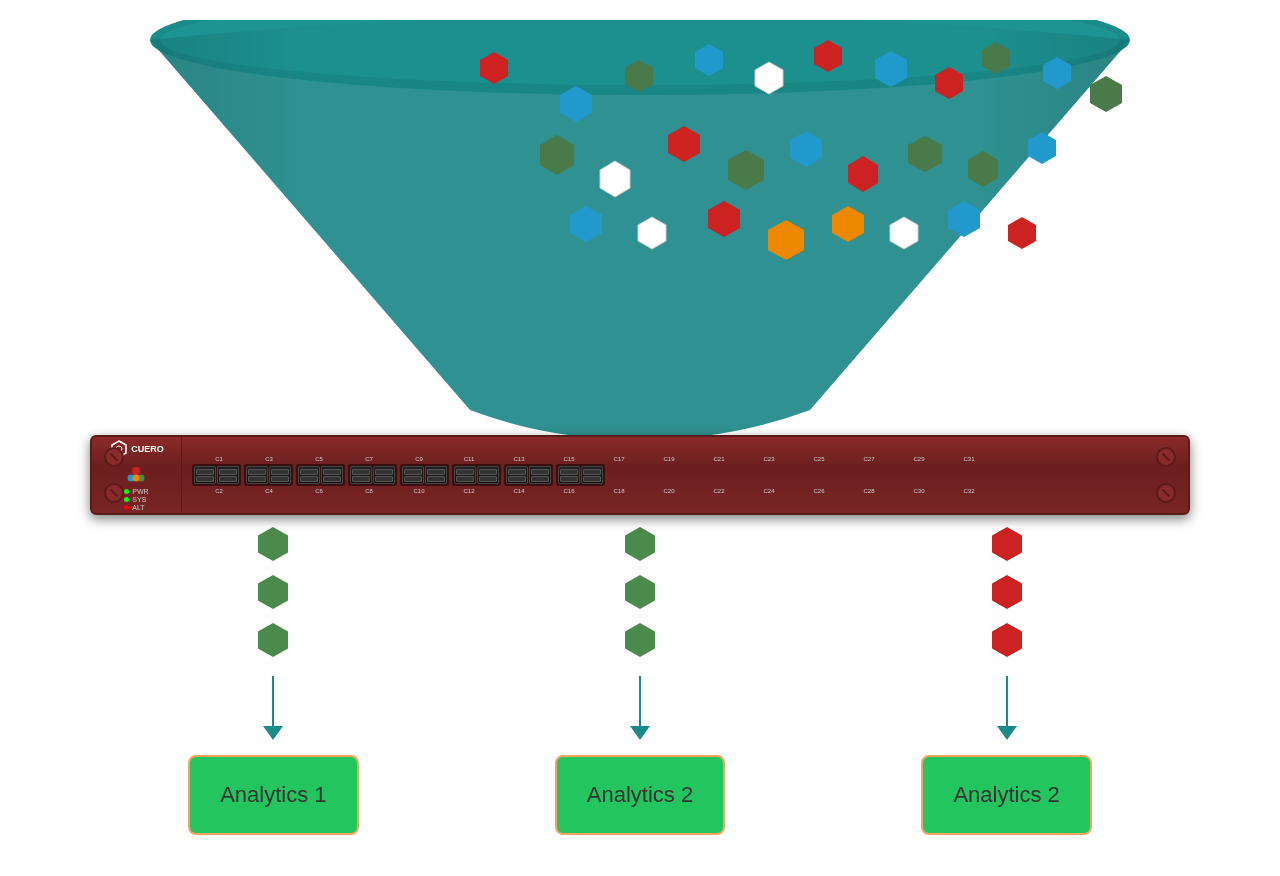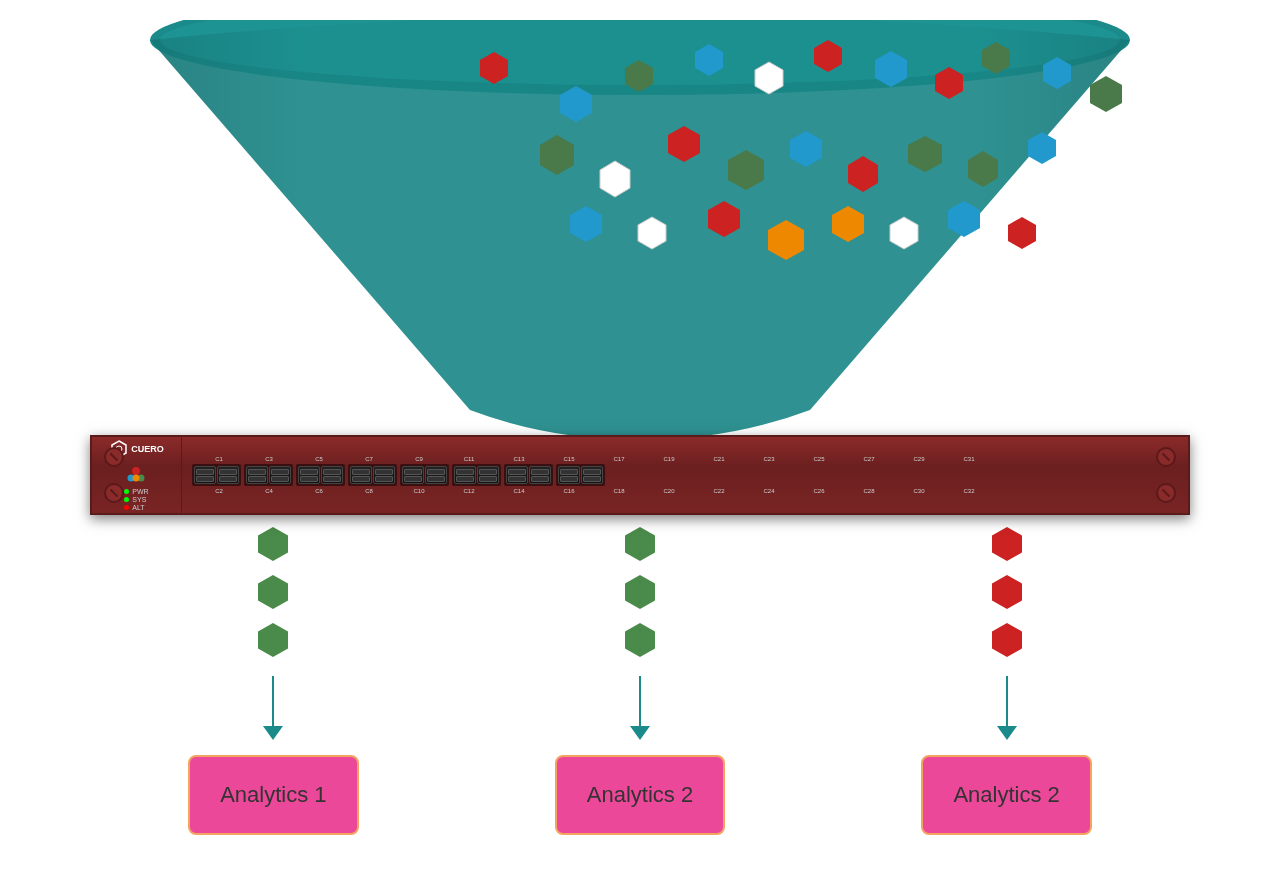--- a/index.html
+++ b/index.html
@@ -36,21 +36,21 @@
       left: 0;
       width: 100%;
       height: 100%;
     }
 
     
     #rack-unit {
       width: 1100px;
       height: 80px;
       background: linear-gradient(180deg, #8B2A2A 0%, #6B1F1F 40%, #7A2424 100%);
-      border-radius: 0;
+      border-radius: 6px;
       border: 2px solid #5a1a1a;
       position: relative;
       display: flex;
       align-items: center;
       box-shadow: 0 4px 12px rgba(0,0,0,0.5);
       margin-top: -5px;
       z-index: 10;
       justify-content: center;
     }
 
@@ -199,21 +199,21 @@
     }
 
     .arrow-container {
       display: flex;
       flex-direction: column;
       align-items: center;
       margin-bottom: 15px;
     }
 
     .output-box {
-      background: #ec4899;
+      background: #22c55e;
       border: 2px solid #F4A460;
       border-radius: 8px;
       padding: 20px 30px;
       text-align: center;
       min-width: 160px;
       min-height: 80px;
       display: flex;
       align-items: center;
       justify-content: center;
     }

